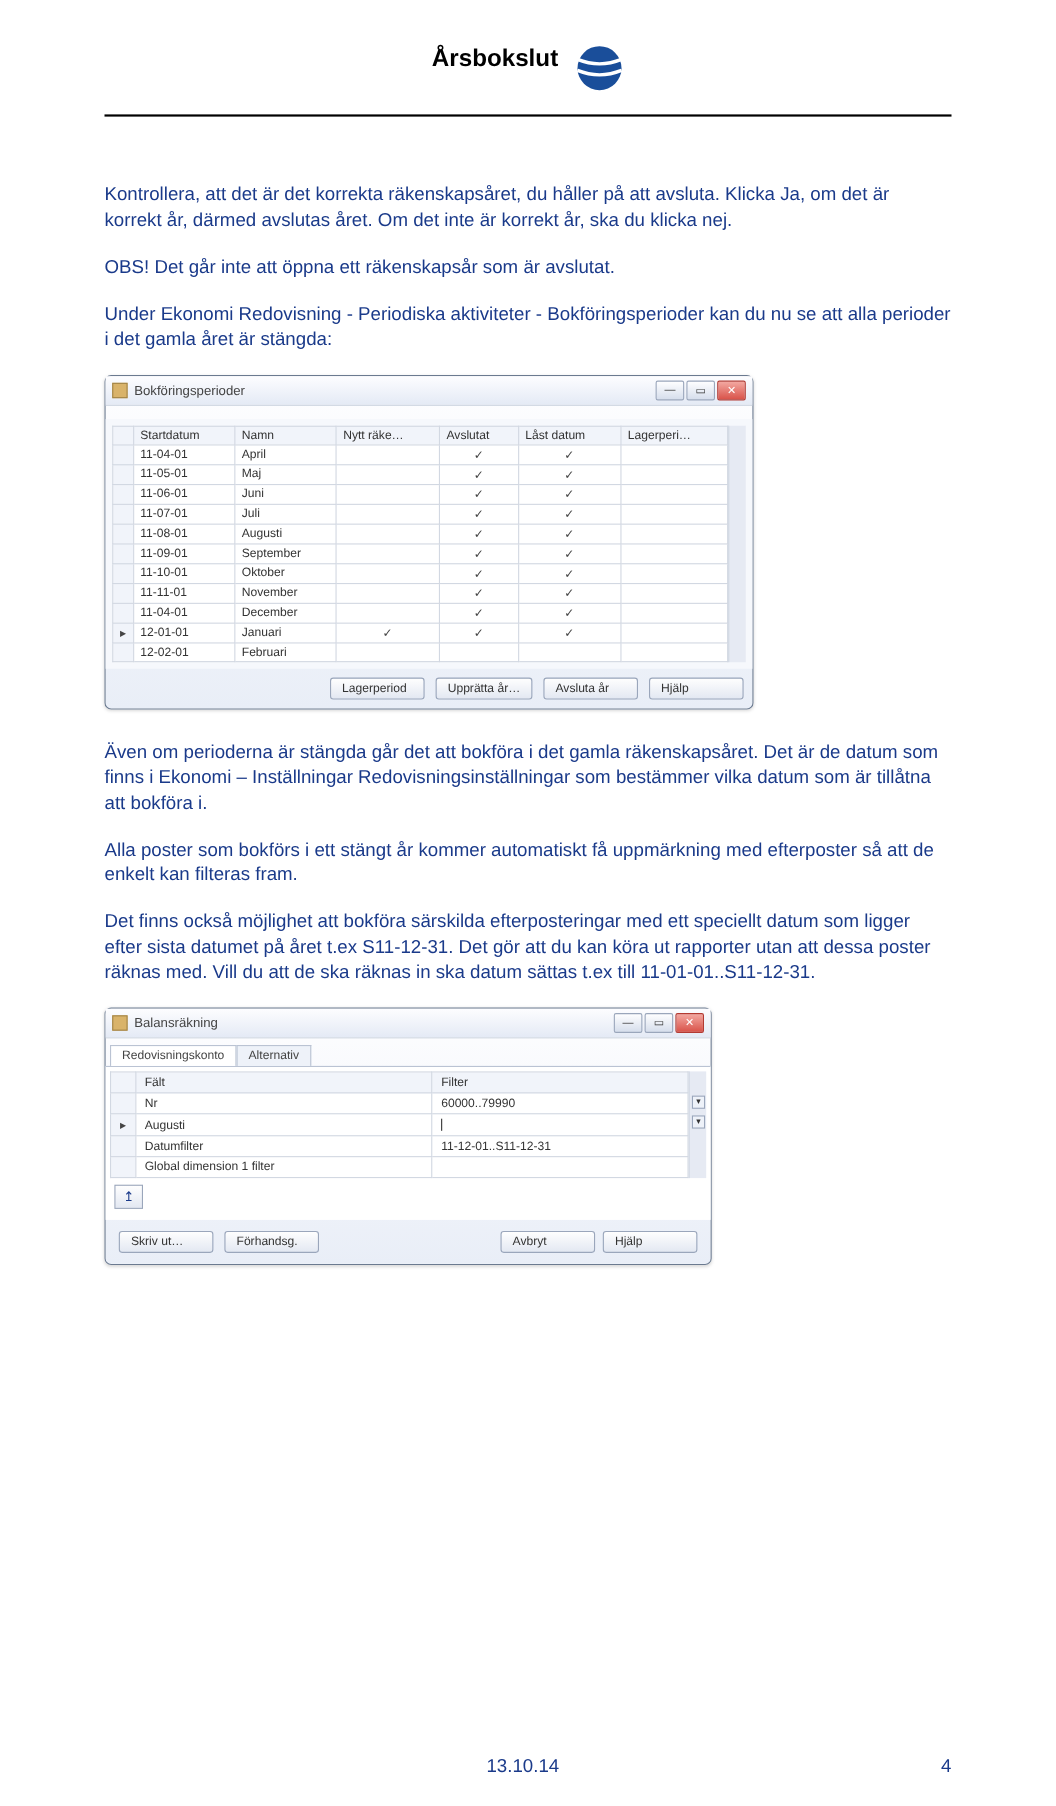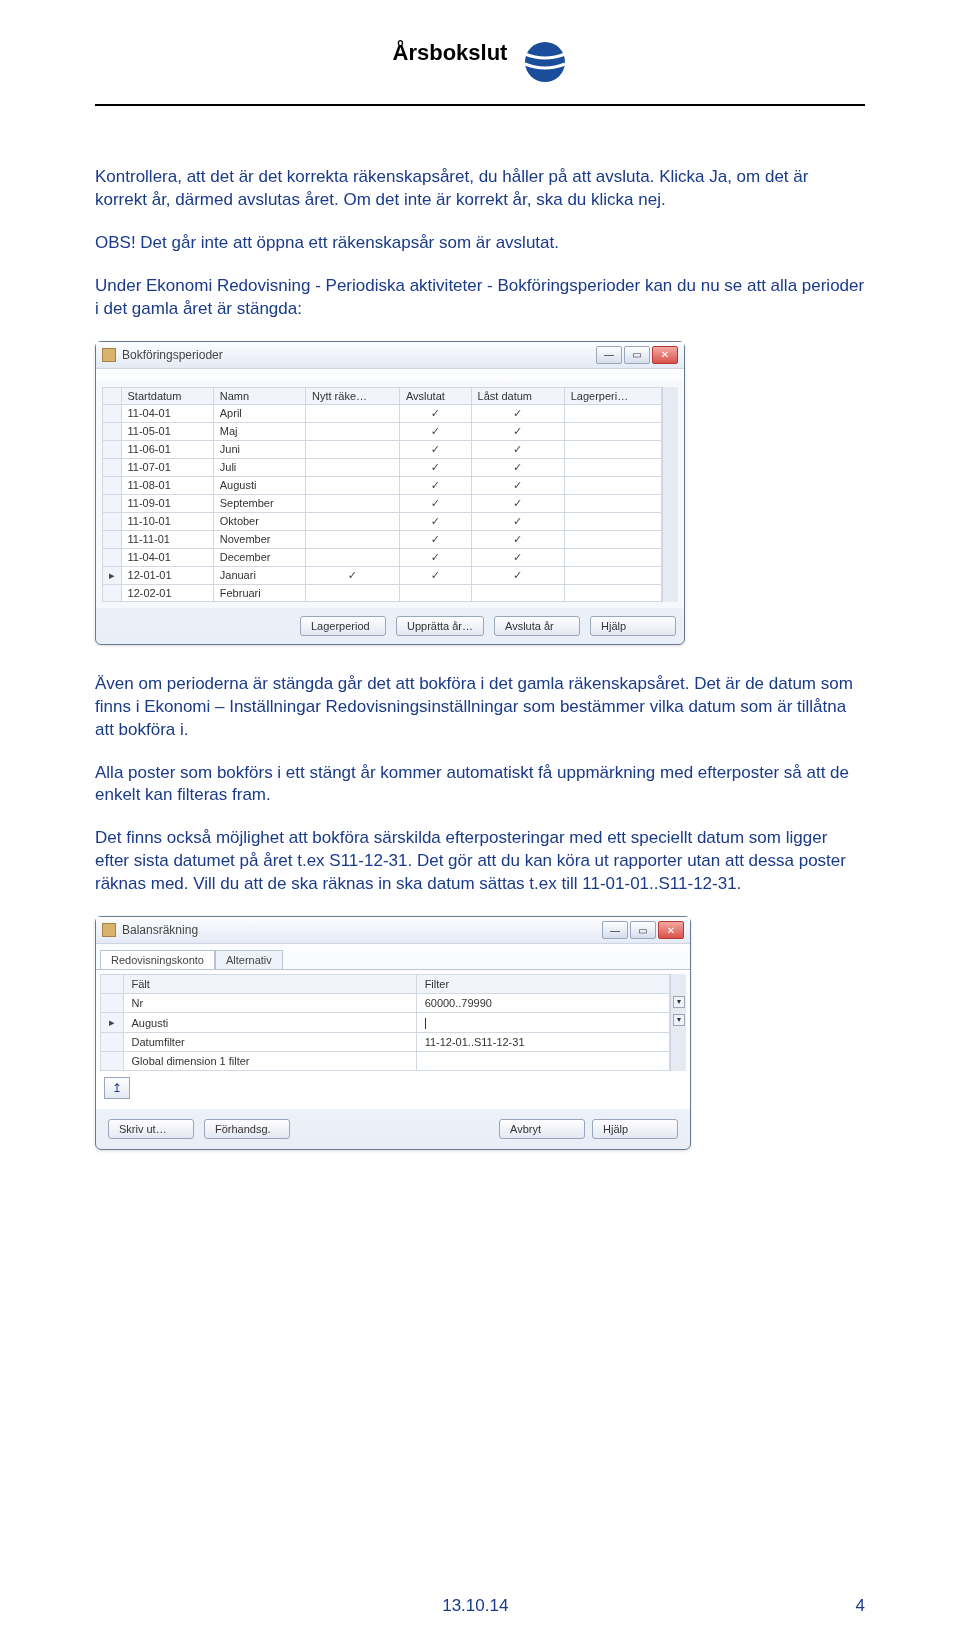--- a/index.html
+++ b/index.html
@@ -253,21 +253,21 @@
     <div class="win-button">Hjälp</div>
   </div>
 </div>
 
 <div class="body-text">
   <p>Även om perioderna är stängda går det att bokföra i det gamla räkenskapsåret. Det är de datum som finns i Ekonomi – Inställningar Redovisningsinställningar som bestämmer vilka datum som är tillåtna att bokföra i.</p>
   <p>Alla poster som bokförs i ett stängt år kommer automatiskt få uppmärkning med efterposter så att de enkelt kan filteras fram.</p>
   <p>Det finns också möjlighet att bokföra särskilda efterposteringar med ett speciellt datum som ligger efter sista datumet på året t.ex S11-12-31. Det gör att du kan köra ut rapporter utan att dessa poster räknas med. Vill du att de ska räknas in ska datum sättas t.ex till 11-01-01..S11-12-31.</p>
 </div>
 
-<div class="win" style="width:596px">
+<div class="win" style="width:552px">
   <div class="win-titlebar">
     <div class="win-title-left">
       <span class="win-icon"></span>
       <span>Balansräkning</span>
     </div>
     <div class="win-controls">
       <div class="win-btn">—</div>
       <div class="win-btn">▭</div>
       <div class="win-btn close">✕</div>
     </div>

